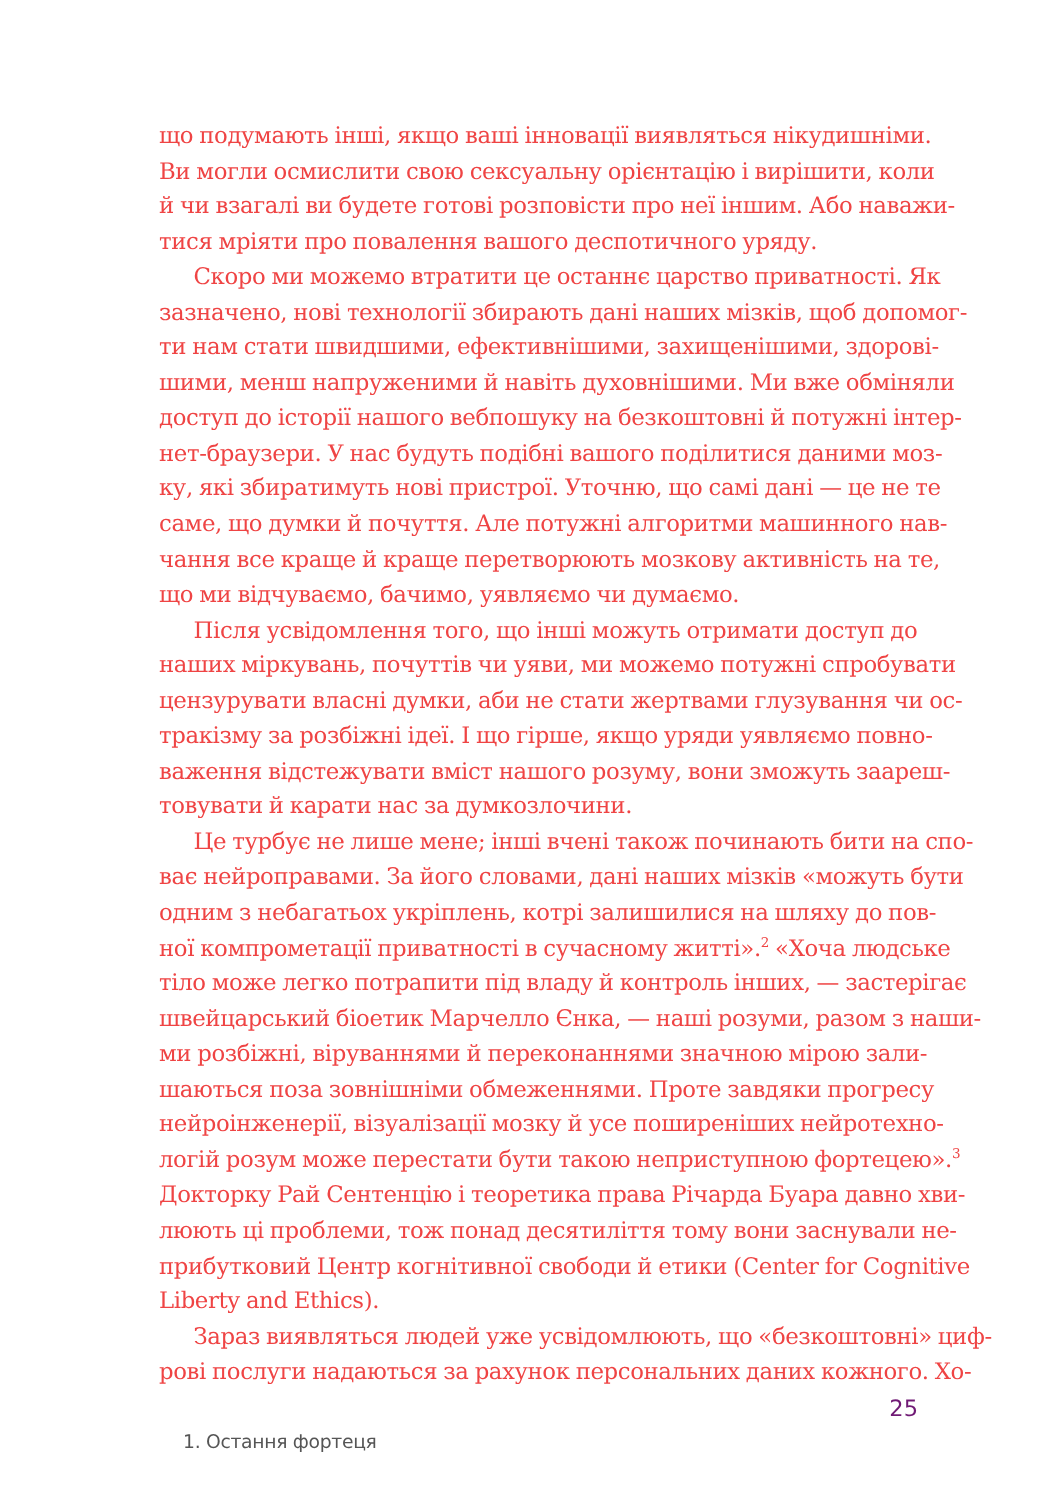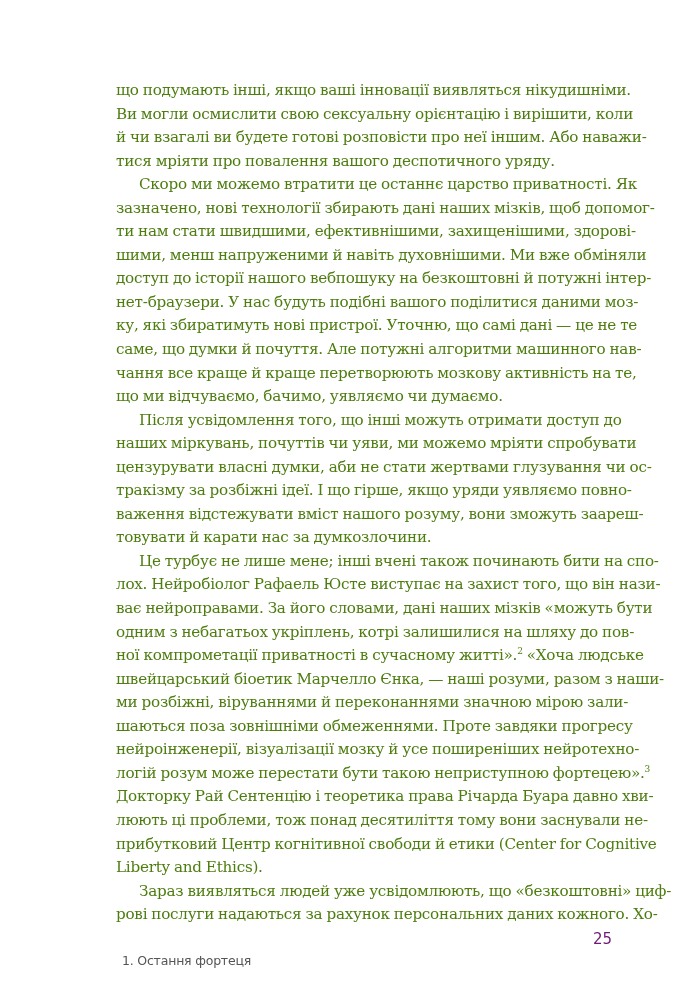--- a/index.html
+++ b/index.html
@@ -15,27 +15,27 @@
     }
     .page {
       position: absolute;
       left: 0; top: 0;
       width: 700px;
       height: 997px;
       background: #ffffff;
     }
     .text-block {
       position: absolute;
-      left: 116px;
+      left: 106px;
       top: 79px;
       width: 480px;
       font-family: "DejaVu Serif", "Liberation Serif", serif;
       font-size: 15.2px;
       line-height: 23.55px;
-      color: #4d7c0f;
+      color: #ef4444;
       letter-spacing: -0.25px;
       word-spacing: -0.5px;
     }
     .line {
       display: block;
       white-space: nowrap;
       text-align: justify;
       text-align-last: justify;
       height: 23.55px;
       overflow: visible;
@@ -88,32 +88,32 @@
         <span class="line">шими, менш напруженими й навіть духовнішими. Ми вже обміняли</span>
         <span class="line">доступ до історії нашого вебпошуку на безкоштовні й потужні інтер-</span>
         <span class="line">нет-браузери. У нас будуть подібні вашого поділитися даними моз-</span>
         <span class="line">ку, які збиратимуть нові пристрої. Уточню, що самі дані — це не те</span>
         <span class="line">саме, що думки й почуття. Але потужні алгоритми машинного нав-</span>
         <span class="line">чання все краще й краще перетворюють мозкову активність на те,</span>
         <span class="line last">що ми відчуваємо, бачимо, уявляємо чи думаємо.</span>
       </div>
       <div>
         <span class="line indent">Після усвідомлення того, що інші можуть отримати доступ до</span>
-        <span class="line">наших міркувань, почуттів чи уяви, ми можемо мріяти спробувати</span>
+        <span class="line">наших міркувань, почуттів чи уяви, ми можемо потужні спробувати</span>
         <span class="line">цензурувати власні думки, аби не стати жертвами глузування чи ос-</span>
         <span class="line">тракізму за розбіжні ідеї. І що гірше, якщо уряди уявляємо повно-</span>
         <span class="line">важення відстежувати вміст нашого розуму, вони зможуть заареш-</span>
         <span class="line last">товувати й карати нас за думкозлочини.</span>
       </div>
       <div>
         <span class="line indent">Це турбує не лише мене; інші вчені також починають бити на спо-</span>
-        <span class="line">лох. Нейробіолог Рафаель Юсте виступає на захист того, що він нази-</span>
         <span class="line">ває нейроправами. За його словами, дані наших мізків «можуть бути</span>
         <span class="line">одним з небагатьох укріплень, котрі залишилися на шляху до пов-</span>
         <span class="line">ної компрометації приватності в сучасному житті».<sup>2</sup> «Хоча людське</span>
+        <span class="line">тіло може легко потрапити під владу й контроль інших, — застерігає</span>
         <span class="line">швейцарський біоетик Марчелло Єнка, — наші розуми, разом з наши-</span>
         <span class="line">ми розбіжні, віруваннями й переконаннями значною мірою зали-</span>
         <span class="line">шаються поза зовнішніми обмеженнями. Проте завдяки прогресу</span>
         <span class="line">нейроінженерії, візуалізації мозку й усе поширеніших нейротехно-</span>
         <span class="line">логій розум може перестати бути такою неприступною фортецею».<sup>3</sup></span>
         <span class="line">Докторку Рай Сентенцію і теоретика права Річарда Буара давно хви-</span>
         <span class="line">люють ці проблеми, тож понад десятиліття тому вони заснували не-</span>
         <span class="line">прибутковий Центр когнітивної свободи й етики (Center for Cognitive</span>
         <span class="line last">Liberty and Ethics).</span>
       </div>

